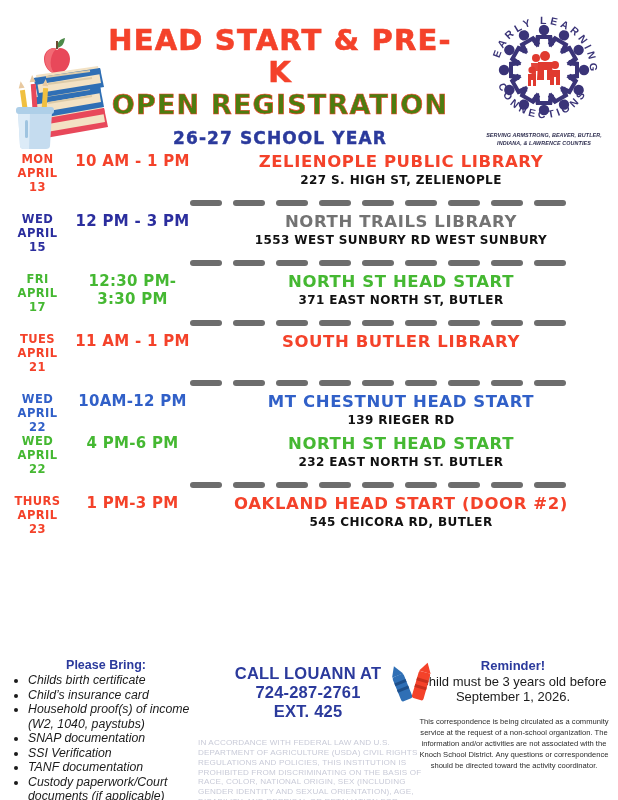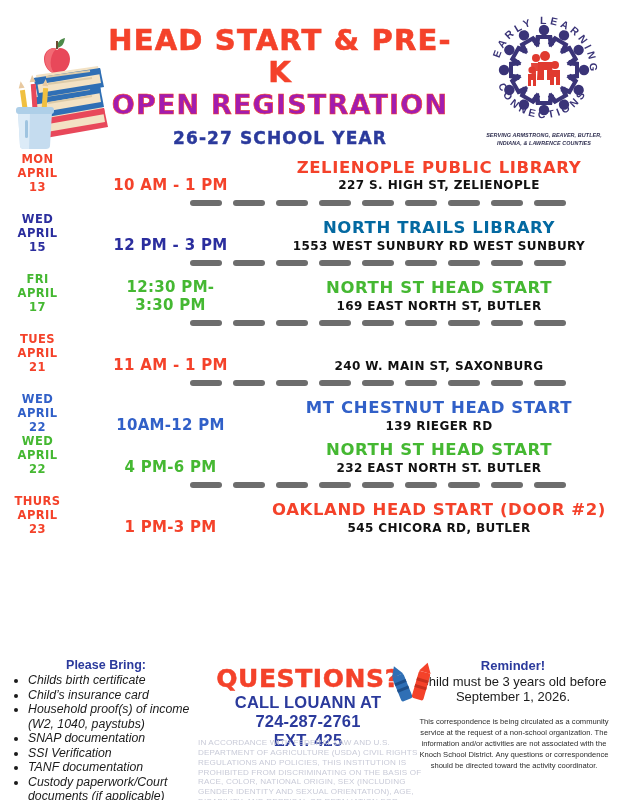--- a/index.html
+++ b/index.html
@@ -13,42 +13,42 @@
   
   .header{position:relative;height:150px;}
   .title-block{position:absolute;left:100px;top:24px;width:360px;text-align:center;}
   .title1{
     font-family:"DejaVu Sans", sans-serif;font-weight:bold;
     font-size:29px;letter-spacing:1.2px;color:#f4422a;line-height:1.12;
     -webkit-text-stroke:0.6px #f4422a;
   }
   .title2{
     font-family:"DejaVu Sans", sans-serif;font-weight:bold;
-    font-size:27px;letter-spacing:1.2px;color:#a21caf;line-height:1.2;
+    font-size:27px;letter-spacing:1.2px;color:#4d7c0f;line-height:1.2;
     -webkit-text-stroke:0.6px #f4422a;
   }
   .title3{
     font-family:"DejaVu Sans", sans-serif;font-weight:bold;
     font-size:17px;letter-spacing:1.1px;color:#2b3a9c;margin-top:7px;
     -webkit-text-stroke:0.4px #2b3a9c;
   }
 
   
   .art-books{position:absolute;left:8px;top:28px;width:110px;height:125px;}
 
   
   .logo-wrap{position:absolute;left:478px;top:8px;width:132px;text-align:center;}
   .logo-sub{
     font-family:"Liberation Sans", sans-serif;font-style:italic;font-weight:bold;
     font-size:5.4px;color:#2e2e4f;line-height:1.45;margin-top:2px;letter-spacing:.1px;
   }
 
   
   .schedule{position:absolute;left:0;top:152px;width:618px;}
-  .row{position:relative;display:flex;align-items:flex-end;gap:38px;}
+  .row{position:relative;display:flex;align-items:flex-start;}
   .col-date{
     width:75px;flex:0 0 75px;text-align:center;
     font-family:"DejaVu Sans", sans-serif;font-weight:bold;
     font-size:11.5px;line-height:1.22;letter-spacing:.4px;
   }
   .col-time{
     width:115px;flex:0 0 115px;text-align:center;
     font-family:"DejaVu Sans", sans-serif;font-weight:bold;
     font-size:15px;line-height:1.22;letter-spacing:.3px;
   }
@@ -263,59 +263,59 @@
         <i></i>
         <i></i>
         <i></i>
         <i></i>
         <i></i>
       </div>
       <div class="row">
         <div class="col-date" style="color: rgb(43, 46, 158);"><span>WED</span><br><span>APRIL</span><br><span>15</span></div>
         <div class="col-time" style="color: rgb(43, 46, 158);">12 PM - 3 PM</div>
         <div class="col-loc">
-          <div class="loc-name" style="color: #0369a1;">NORTH TRAILS LIBRARY</div>
+          <div class="loc-name" style="color: #737373;">NORTH TRAILS LIBRARY</div>
           <div class="loc-addr">1553 WEST SUNBURY RD  WEST SUNBURY</div>
         </div>
       </div>
       <div class="sep">
         <i></i>
         <i></i>
         <i></i>
         <i></i>
         <i></i>
         <i></i>
         <i></i>
         <i></i>
         <i></i>
       </div>
       <div class="row">
         <div class="col-date" style="color: rgb(69, 184, 50);"><span>FRI</span><br><span>APRIL</span><br><span>17</span></div>
         <div class="col-time" style="color: rgb(69, 184, 50);">12:30 PM-<br>3:30 PM</div>
         <div class="col-loc">
           <div class="loc-name" style="color: rgb(69, 184, 50);">NORTH ST HEAD START</div>
-          <div class="loc-addr">169 EAST NORTH ST, BUTLER</div>
+          <div class="loc-addr">371 EAST NORTH ST, BUTLER</div>
         </div>
       </div>
       <div class="sep">
         <i></i>
         <i></i>
         <i></i>
         <i></i>
         <i></i>
         <i></i>
         <i></i>
         <i></i>
         <i></i>
       </div>
       <div class="row">
         <div class="col-date" style="color: rgb(244, 66, 42);"><span>TUES</span><br><span>APRIL</span><br><span>21</span></div>
         <div class="col-time" style="color: rgb(244, 66, 42);">11 AM - 1 PM</div>
         <div class="col-loc">
-          <div class="loc-addr">240 W. MAIN ST, SAXONBURG</div>
+          <div class="loc-name" style="color: rgb(244, 66, 42);">SOUTH BUTLER LIBRARY</div>
         </div>
       </div>
       <div class="sep">
         <i></i>
         <i></i>
         <i></i>
         <i></i>
         <i></i>
         <i></i>
         <i></i>
@@ -368,21 +368,20 @@
           <li>Child’s insurance card</li>
           <li>Household proof(s) of income (W2, 1040, paystubs)</li>
           <li>SNAP documentation</li>
           <li>SSI Verification</li>
           <li>TANF documentation</li>
           <li>Custody paperwork/Court documents (if applicable)</li>
         </ul>
     </div>
 
     <div class="questions">
-      <div class="q-title">QUESTIONS?</div>
       <div class="q-line">CALL LOUANN AT</div>
       <div class="q-line">724-287-2761</div>
       <div class="q-line">EXT. 425</div>
     </div>
 
     <div class="usda">IN ACCORDANCE WITH FEDERAL LAW AND U.S. DEPARTMENT OF AGRICULTURE (USDA) CIVIL RIGHTS REGULATIONS AND POLICIES, THIS INSTITUTION IS PROHIBITED FROM DISCRIMINATING ON THE BASIS OF RACE, COLOR, NATIONAL ORIGIN, SEX (INCLUDING GENDER IDENTITY AND SEXUAL ORIENTATION), AGE, DISABILITY, AND REPRISAL OR RETALIATION FOR PRIOR CIVIL RIGHTS ACTIVITY.</div>
 
     <div class="reminder">
       <div class="rem-title">Reminder!</div>
       <div class="rem-text">Child must be 3 years old before September 1, 2026.</div>

